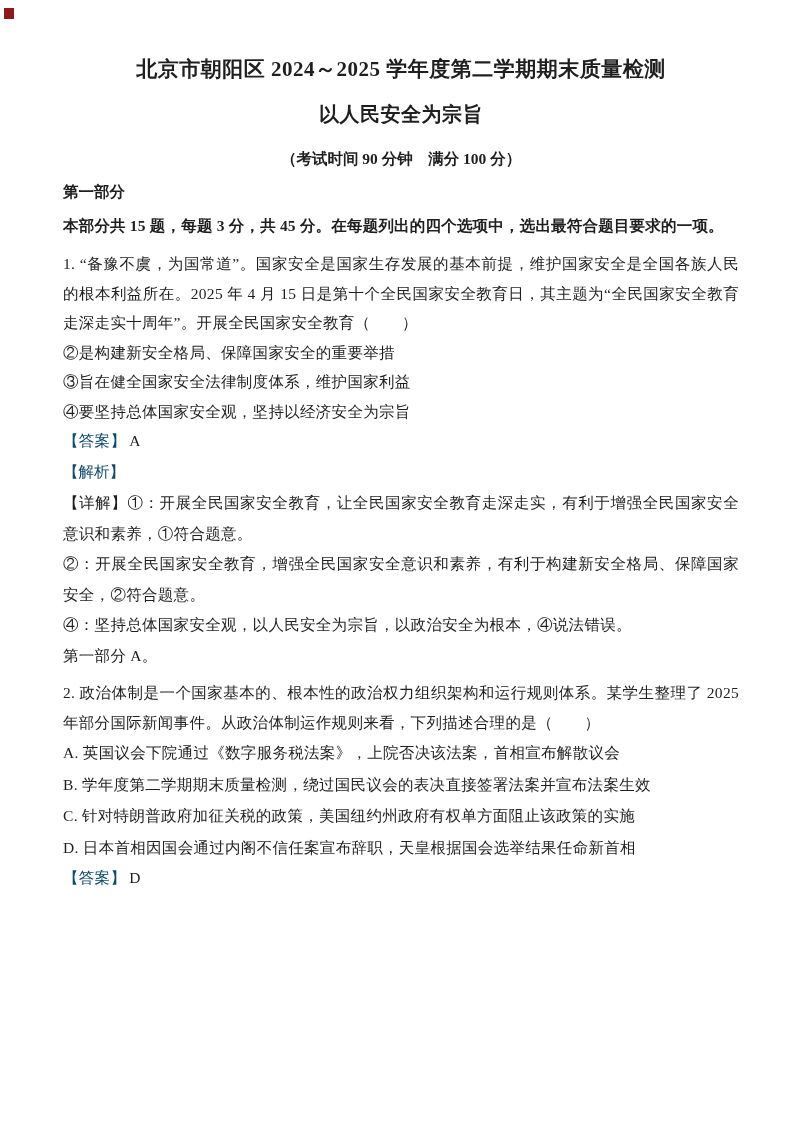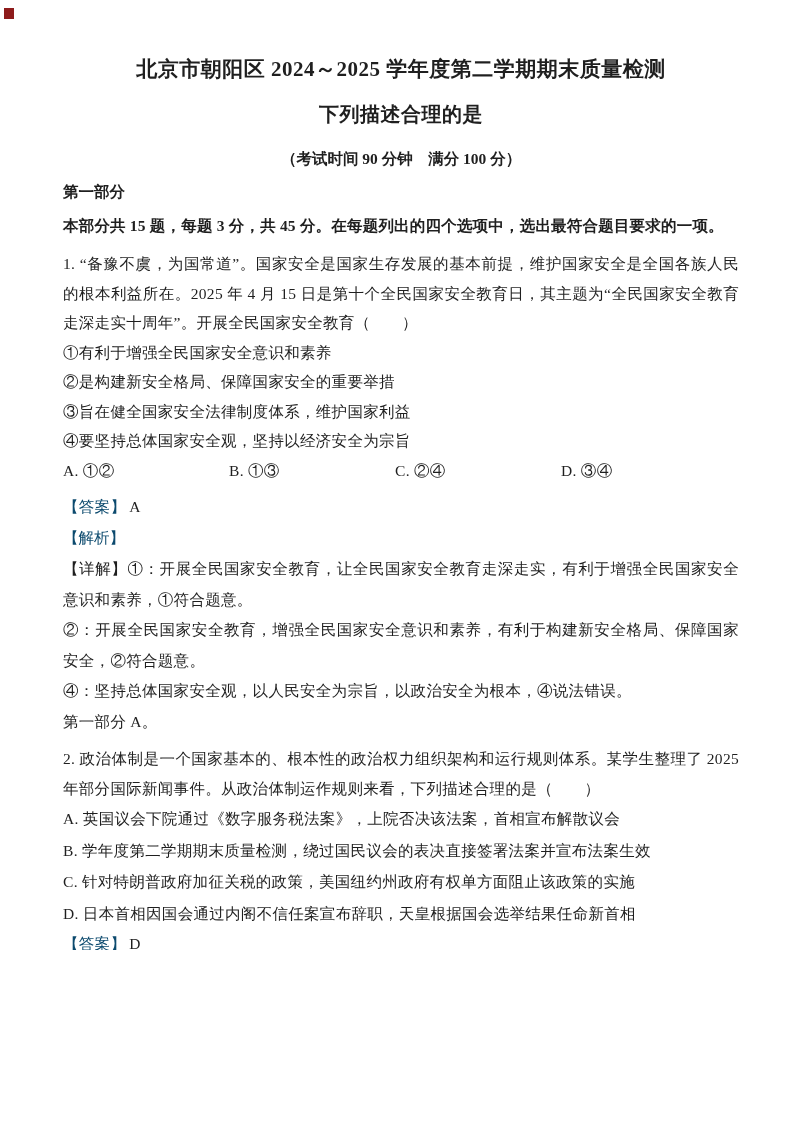--- a/index.html
+++ b/index.html
@@ -126,39 +126,32 @@
 </head>
 <body>
 
 <div class="page">
 
   <div class="corner-mark"></div>
 
   <div class="content">
 
     <h1 class="doc-title">北京市朝阳区 2024～2025 学年度第二学期期末质量检测</h1>
-    <h2 class="doc-subtitle">下列描述合理的是</h2>
+    <h2 class="doc-subtitle">以人民安全为宗旨</h2>
     <div class="exam-info">（考试时间 90 分钟　满分 100 分）</div>
     <div class="section-title">第一部分</div>
     <p class="section-intro">本部分共 15 题，每题 3 分，共 45 分。在每题列出的四个选项中，选出最符合题目要求的一项。</p>
 
     <section>
       <p class="para">1. “备豫不虞，为国常道”。国家安全是国家生存发展的基本前提，维护国家安全是全国各族人民的根本利益所在。2025 年 4 月 15 日是第十个全民国家安全教育日，其主题为“全民国家安全教育走深走实十周年”。开展全民国家安全教育（　　）</p>
 
-      <p class="stmt">①有利于增强全民国家安全意识和素养</p>
       <p class="stmt">②是构建新安全格局、保障国家安全的重要举措</p>
       <p class="stmt">③旨在健全国家安全法律制度体系，维护国家利益</p>
       <p class="stmt">④要坚持总体国家安全观，坚持以经济安全为宗旨</p>
 
-      <div class="choices-row">
-        <span class="choice">A. ①②</span>
-        <span class="choice">B. ①③</span>
-        <span class="choice">C. ②④</span>
-        <span class="choice">D. ③④</span>
-      </div>
 
       <p class="answer-line">
         <span class="blue">【答案】</span><span class="answer-value">A</span>
       </p>
 
       <p class="analysis-line blue">【解析】</p>
 
       <div class="detail-block">
         <p class="para">【详解】①：开展全民国家安全教育，让全民国家安全教育走深走实，有利于增强全民国家安全意识和素养，①符合题意。</p>
         <p class="para">②：开展全民国家安全教育，增强全民国家安全意识和素养，有利于构建新安全格局、保障国家安全，②符合题意。</p>

